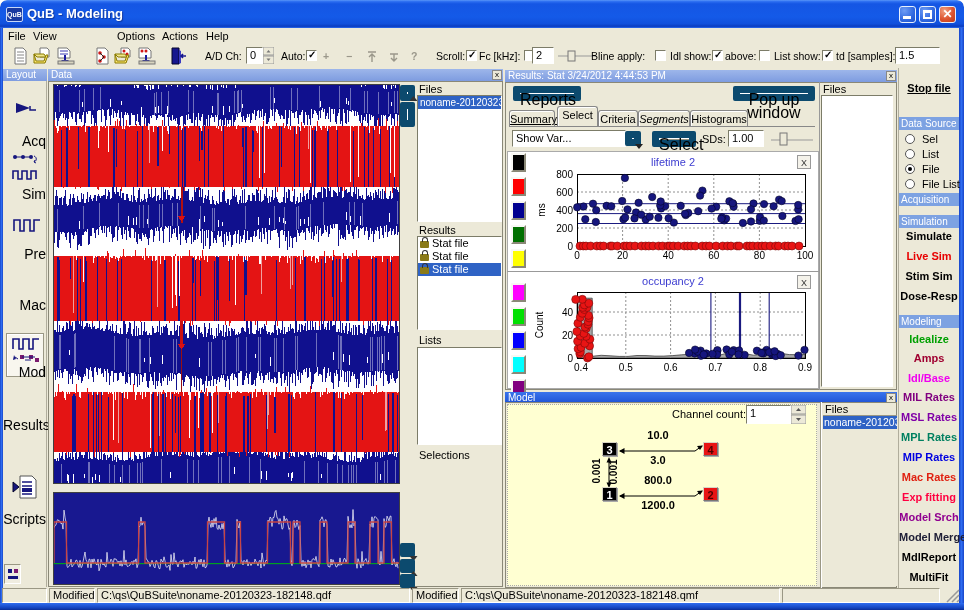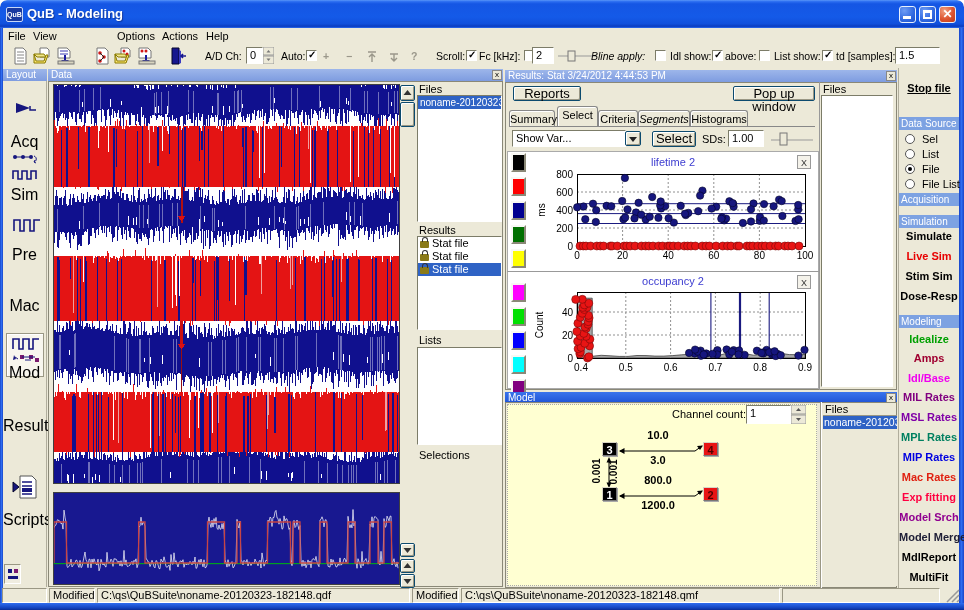--- a/index.html
+++ b/index.html
@@ -38,24 +38,24 @@
     background:linear-gradient(90deg,#1845c8,#2e6cf0,#1845c8); }
   #bborder { position:absolute; left:0; top:603px; width:964px; height:7px;
     background:linear-gradient(180deg,#2e6cf0,#1243be 70%,#0a2c96); }
   
   .phdr { position:absolute; height:12px; background:linear-gradient(180deg,#9db6ea,#7e9ce0);
     color:#fff; font-size:10px; line-height:12px; padding-left:3px; overflow:hidden; }
   .phdr .x { position:absolute; right:1px; top:1px; width:10px; height:10px; background:#ece9d8;
     border:1px solid #888; font-size:8px; line-height:8px; text-align:center; color:#000; }
   .listbox { position:absolute; background:#fff; border:1px solid; border-color:#7c7c68 #fff #fff #7c7c68; overflow:hidden; }
   .sel { background:#2f63c5; color:#fff; }
-  .btn { position:absolute; background:#ece9d8; border:1px solid #0c4a6e; border-radius:2px;
-    box-shadow:inset 1px 1px 0 #fff, inset -1px -1px 0 #9a9784; font-size:13px; text-align:center; }
+  .btn { position:absolute; background:#ece9d8; border:7px solid #0c4a6e; border-radius:2px;
+    box-shadow:inset 1px 1px 0 #fff, inset -1px -1px 0 #9a9784; font-size:16px; text-align:center; }
   
-  .litem { position:absolute; left:3px; width:43px; text-align:center; font-size:16px; }
+  .litem { position:absolute; left:3px; width:43px; text-align:right; font-size:14px; }
   
   .shdr { position:absolute; left:899px; width:60px; height:13px; background:#7da2e2; color:#fff;
     font-size:10px; line-height:13px; padding-left:2px; }
   .sitem { position:absolute; left:899px; width:60px; text-align:center; font-size:11px; font-weight:bold;
     white-space:nowrap; overflow:visible; }
   .radio { position:absolute; left:905px; width:10px; height:10px; border-radius:50%; background:#fff;
     border:1px solid #555; }
   .rlabel { position:absolute; left:922px; font-size:11px; }
   
   .scell { position:absolute; top:588px; height:15px; background:#ece9d8; border:1px solid;
@@ -161,21 +161,21 @@
     <div class="tlabel gray" style="left:411px;">?</div>
     <div class="tlabel" style="left:436px;">Scroll:</div>
     <div class="cb on" style="left:466px;"></div>
     <div class="tlabel" style="left:479px;">Fc [kHz]:</div>
     <div class="cb" style="left:524px;"></div>
     <div class="edit" style="left:532px; top:3px; width:22px; height:17px;">2</div>
     <svg class="abs" style="left:557px; top:5px;" width="40" height="14">
         <path d="M1 7h38" stroke="#999"></path>
         <rect x="11" y="2" width="7" height="10" fill="#ece9d8" stroke="#777"></rect>
       </svg>
-    <div class="tlabel" style="left:591px;font-style:italic;">Bline apply:</div>
+    <div class="tlabel" style="left:591px;">Bline apply:</div>
     <div class="cb" style="left:655px;"></div>
     <div class="tlabel" style="left:670px;">Idl show:</div>
     <div class="cb on" style="left:712px;"></div>
     <div class="tlabel" style="left:725px;">above:</div>
     <div class="cb" style="left:759px;"></div>
     <div class="tlabel" style="left:774px;">List show:</div>
     <div class="cb on" style="left:822px;"></div>
     <div class="tlabel" style="left:836px;">td [samples]:</div>
     <div class="edit" style="left:895px; top:3px; width:45px; height:17px;">1.5</div>
   </div>
@@ -455,21 +455,21 @@
   </div>
   <div class="abs" style="left:419px; top:334px;">Lists</div>
   <div class="listbox" style="left:417px; top:347px; width:85px; height:98px;"></div>
   <div class="abs" style="left:419px; top:449px;">Selections</div>
 
   <div class="phdr" style="left:505px; top:70px; width:392px;">Results: Stat 3/24/2012 4:44:53 PM<div class="x">x</div></div>
   <div class="abs" style="left:505px; top:82px; width:392px; height:308px; background:#ece9d8; border:1px solid #8a8877;"></div>
   <div class="btn" style="left:513px; top:86px; width:68px; height:15px; line-height:13px;">Reports</div>
   <div class="btn" style="left:733px; top:86px; width:82px; height:15px; line-height:13px;">Pop up window</div>
 
-  <div class="tab" style="left:509px; top:110px; width:46px; height:16px; line-height:16px;">Summary</div>
+  <div class="tab" style="left:509px; top:110px; width:46px; height:16px; line-height:16px;text-decoration:underline;">Summary</div>
   <div class="tab" style="left:557px; top:106px; width:41px; height:20px; line-height:17px; z-index:2;">Select</div>
   <div class="tab" style="left:598px; top:110px; width:40px; height:16px; line-height:16px;">Criteria</div>
   <div class="tab" style="left:638px; top:110px; width:52px; height:16px; line-height:16px;font-style:italic;">Segments</div>
   <div class="tab" style="left:690px; top:110px; width:58px; height:16px; line-height:16px;">Histograms</div>
   <div class="abs" style="left:509px; top:126px; width:306px; height:1px; background:#fff; border-top:1px solid #888; z-index:1;"></div>
 
   <div class="edit" style="left:512px; top:130px; width:114px; height:17px;">Show Var...</div>
   <div class="btn" style="left:625px; top:131px; width:16px; height:15px;"><svg width="14" height="13">
         <path d="M3 5h8l-4 5z" fill="#222"></path>
       </svg></div>

